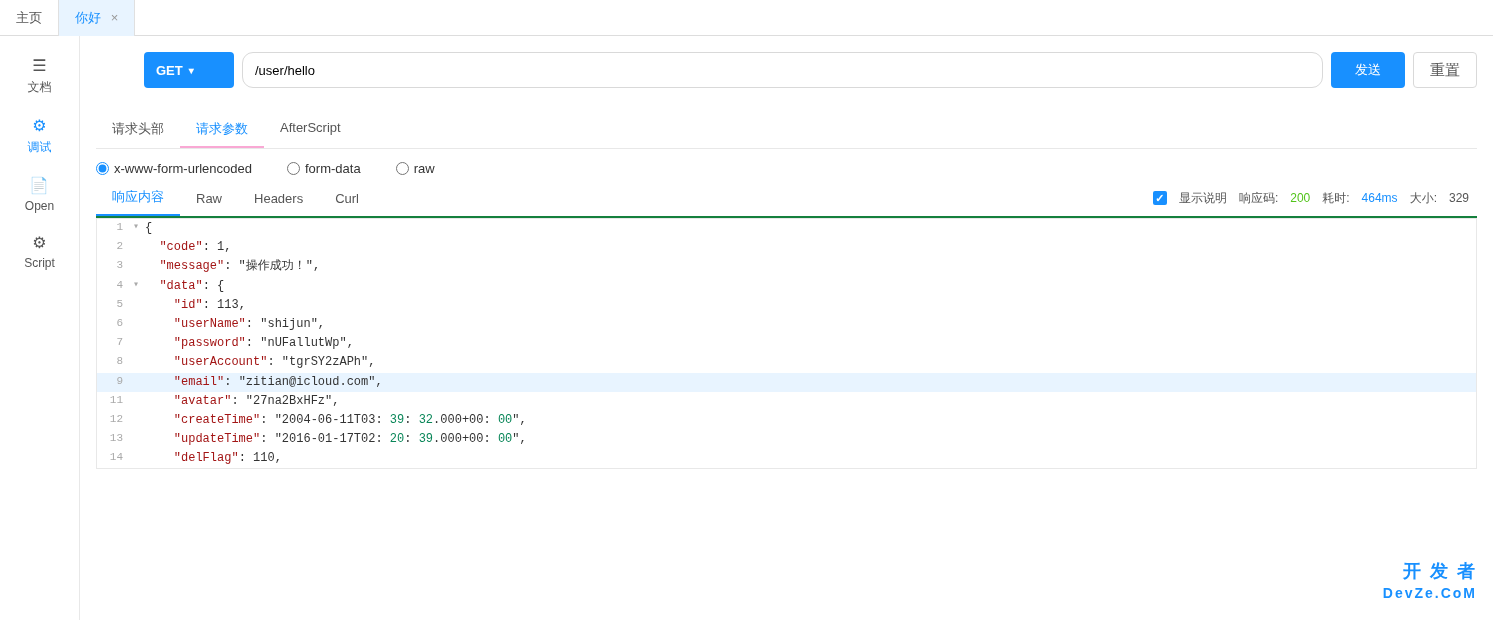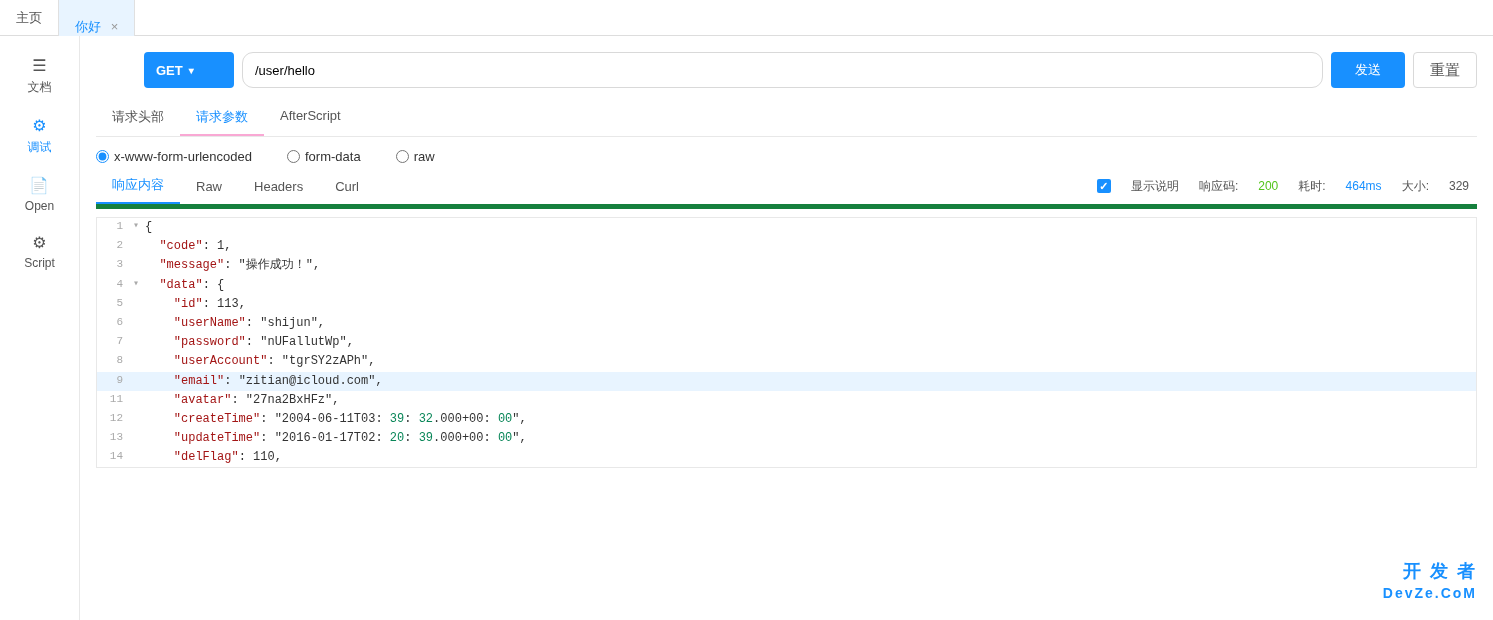--- a/index.html
+++ b/index.html
@@ -8,21 +8,21 @@
     
     .tab-bar {
       display: flex;
       align-items: center;
       background: #fff;
       border-bottom: 1px solid #ddd;
       height: 36px;
       padding-left: 0;
     }
     .tab-item {
-      padding: 9px 16px;
+      padding: 0 16px;
       height: 36px;
       line-height: 36px;
       cursor: pointer;
       color: #555;
       font-size: 13px;
       border-right: 1px solid #e0e0e0;
     }
     .tab-item.active {
       color: #1890ff;
       background: #e8f4ff;
@@ -80,21 +80,21 @@
       flex: 1;
       background: #fff;
       overflow-y: auto;
       padding: 16px;
     }
 
     
     .url-bar {
       display: flex;
       gap: 8px;
-      margin-bottom: 12px;
+      margin-bottom: 24px;
       padding-left: 48px;
     }
     .method-select {
       background: #1890ff;
       color: #fff;
       border: none;
       padding: 0 12px;
       height: 36px;
       border-radius: 4px;
       font-size: 13px;
@@ -206,38 +206,37 @@
       background: none;
       border: none;
       cursor: pointer;
       font-size: 13px;
     }
 
     
     .response-tabs {
       display: flex;
       align-items: center;
-      border-bottom: 5px solid #15803d;
-      margin-bottom: 8px;
+      border-bottom: 2px solid #15803d;
     }
     .response-tab {
       padding: 8px 16px;
       cursor: pointer;
       color: #555;
       font-size: 13px;
     }
     .response-tab.active {
       color: #1890ff;
       border-bottom: 2px solid #1890ff;
     }
     .response-meta {
       margin-left: auto;
       display: flex;
       align-items: center;
-      gap: 20px;
+      gap: 12px;
       font-size: 12px;
       color: #555;
       padding-right: 8px;
       padding-left: 28px;
     }
     .response-meta .status-200 { color: #52c41a; font-weight: 500; }
     .response-meta .time { color: #1890ff; }
 
     
     .code-viewer {

